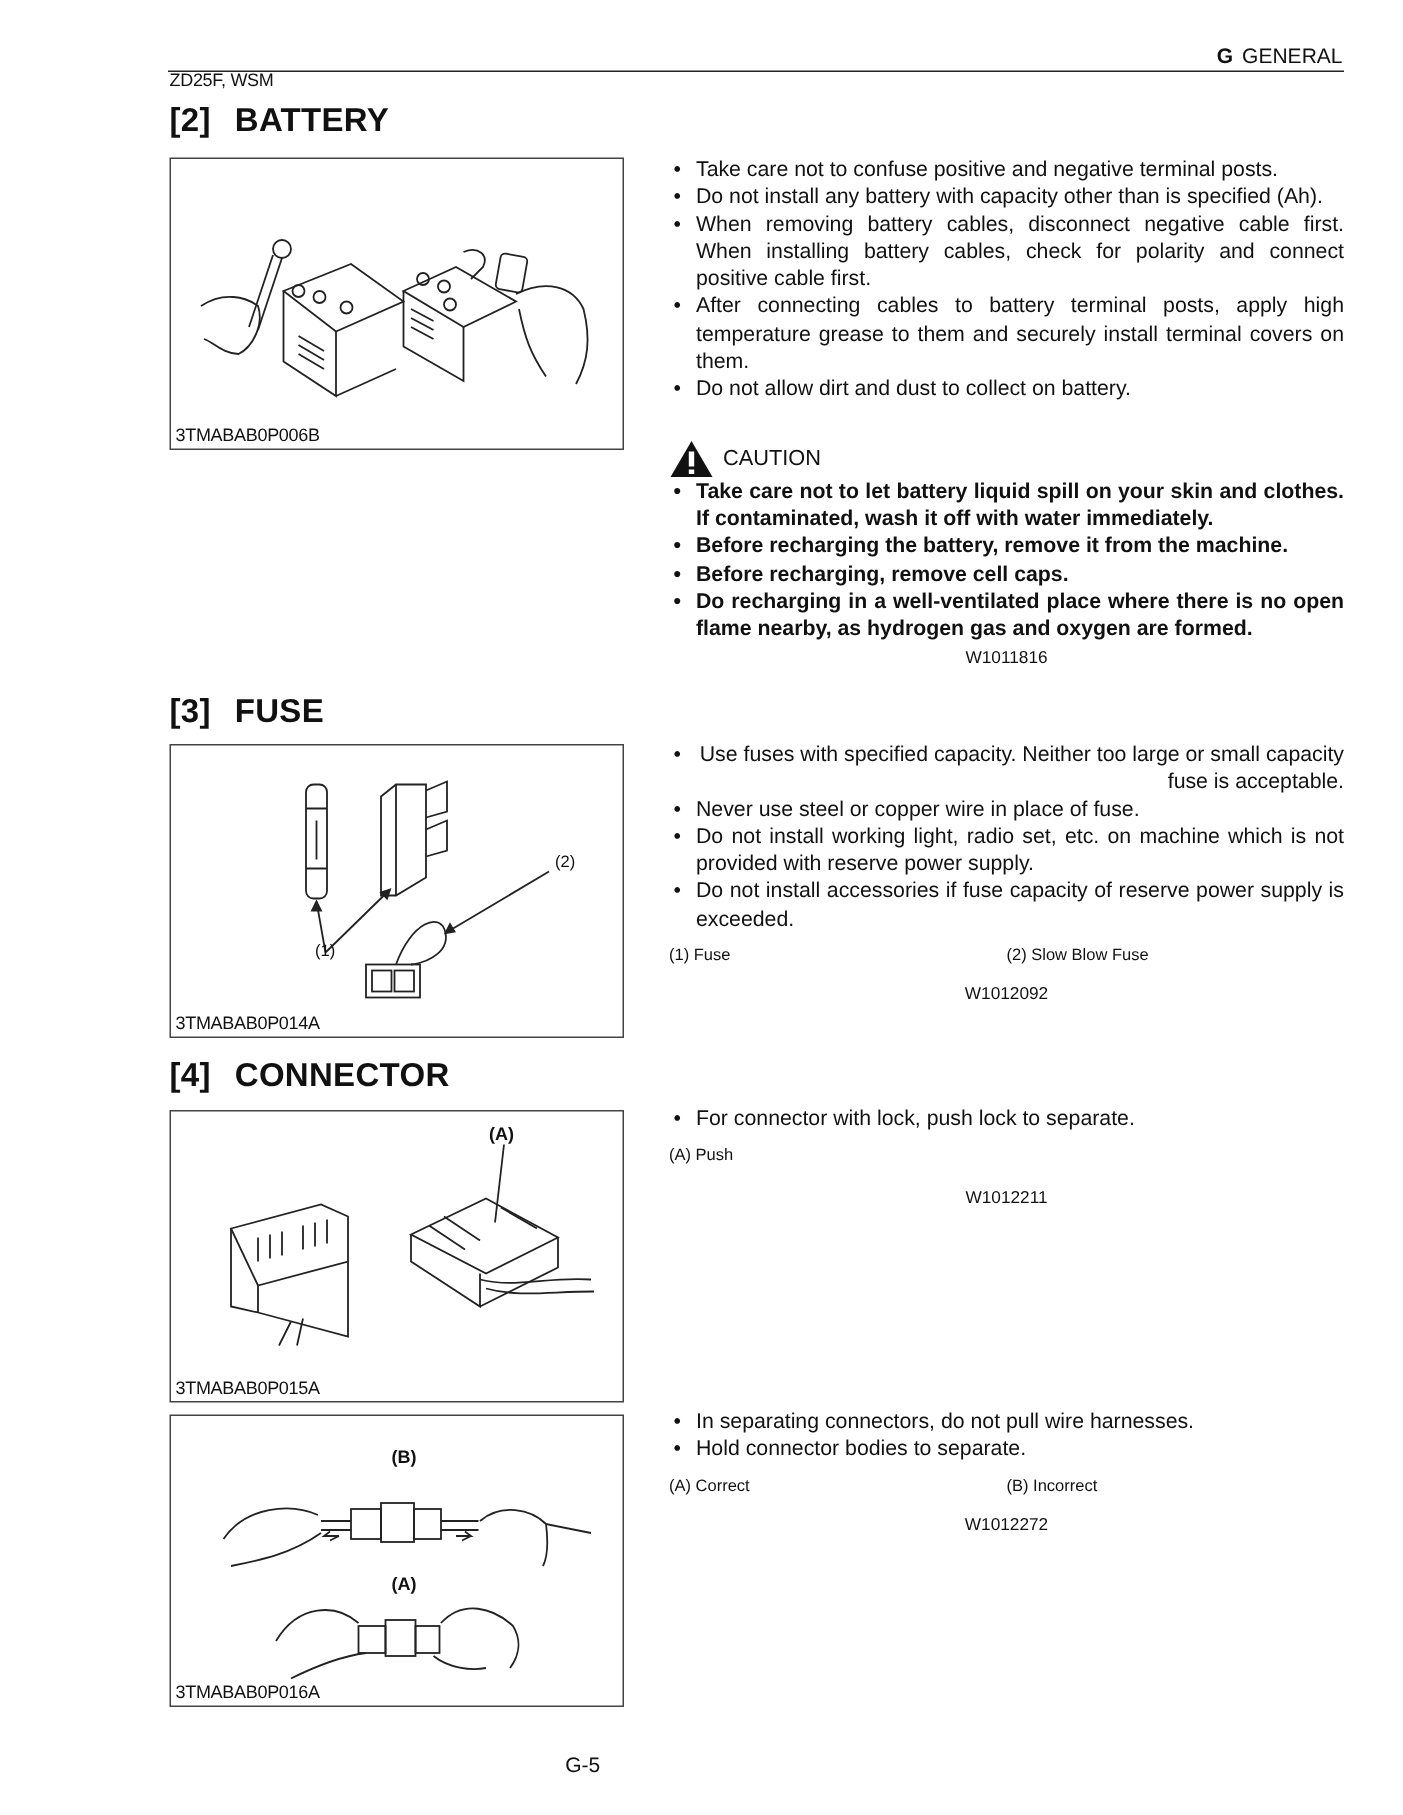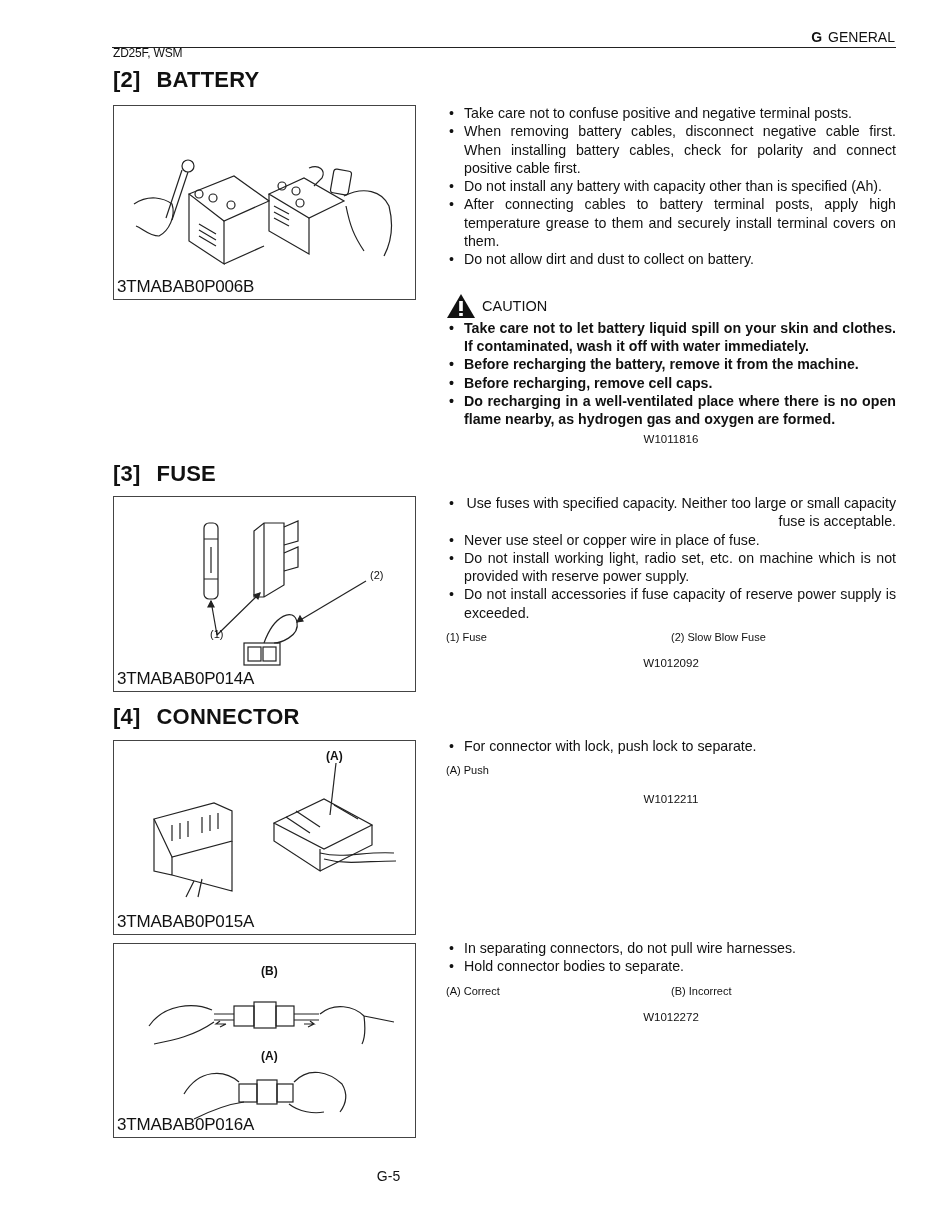--- a/index.html
+++ b/index.html
@@ -6,21 +6,21 @@
   body { width:935px; height:1210px; position:relative; overflow:hidden;
          font-family:"Liberation Sans", sans-serif; color:#111; }
   .abs { position:absolute; }
   .hdr-left { left:113px; top:46px; font-size:12px; letter-spacing:-0.2px; }
   .hdr-right { right:40px; top:29px; font-size:14px; }
   .hdr-right b { margin-right:6px; }
   .hdr-rule { left:112px; top:47px; width:784px; height:1px; background:#222; }
   .section-title { font-size:22px; font-weight:bold; letter-spacing:0.2px; }
   .section-title .num { font-weight:bold; margin-right:16px; }
   .figure { border:1px solid #444; background:#fff; box-sizing:border-box; }
-  .figure .fig-id { position:absolute; left:3px; bottom:2px; font-size:17px; letter-spacing:-0.2px; }
+  .figure .fig-id { position:absolute; left:3px; bottom:2px; font-size:12px; letter-spacing:-0.2px; }
   .figure svg { position:absolute; left:0; top:0; }
   .text-col { left:446px; width:450px; font-size:14.2px; line-height:18.3px; }
   ul.bul { list-style:none; margin:0; padding:0; }
   ul.bul li { position:relative; padding-left:18px; text-align:justify; }
   ul.bul li::before { content:"\2022"; position:absolute; left:3px; top:0; }
   .caution-head { font-weight:normal; font-size:14.5px; display:flex; align-items:center; margin-top:24px; }
   .caution-head svg { margin-right:6px; }
   .caution ul.bul li { font-weight:bold; }
   .ref-code { text-align:center; font-size:11.5px; margin-top:2px; }
   .legend { display:flex; font-size:11px; margin-top:6px; }
@@ -63,22 +63,22 @@
     <path d="M195 62 C205 58 212 64 208 72 L200 80"></path>
     <rect x="218" y="64" width="18" height="24" rx="3" transform="rotate(10 227 76)"></rect>
     <path d="M230 90 C250 80 268 85 275 100 C280 120 278 135 270 150 M232 100 C236 120 240 130 250 145"></path>
   </svg>
   <div class="fig-id">3TMABAB0P006B</div>
 </div>
 
 <div class="abs text-col" style="top:104px;">
   <ul class="bul">
     <li>Take care not to confuse positive and negative terminal posts.</li>
+    <li>Do not install any battery with capacity other than is specified (Ah).</li>
     <li>When removing battery cables, disconnect negative cable first. When installing battery cables, check for polarity and connect positive cable first.</li>
-    <li>Do not install any battery with capacity other than is specified (Ah).</li>
     <li>After connecting cables to battery terminal posts, apply high temperature grease to them and securely install terminal covers on them.</li>
     <li>Do not allow dirt and dust to collect on battery.</li>
   </ul>
   <div class="caution">
     <div class="caution-head">
       <svg width="30" height="26" viewBox="0 0 30 26">
         <path d="M15 1 L29 25 L1 25 Z" fill="#111"></path>
         <rect x="13.2" y="8" width="3.6" height="10" fill="#fff"></rect>
         <rect x="13.2" y="20" width="3.6" height="3" fill="#fff"></rect>
       </svg>

